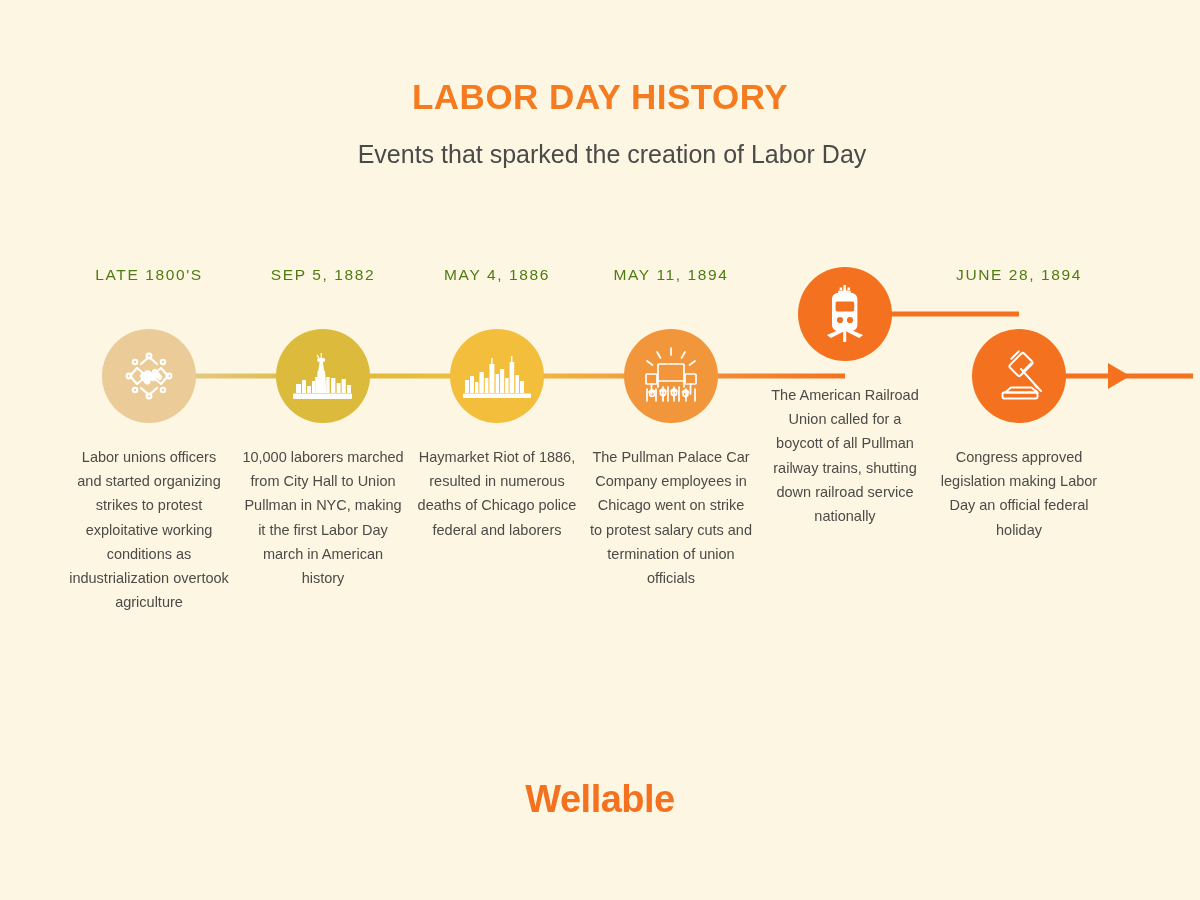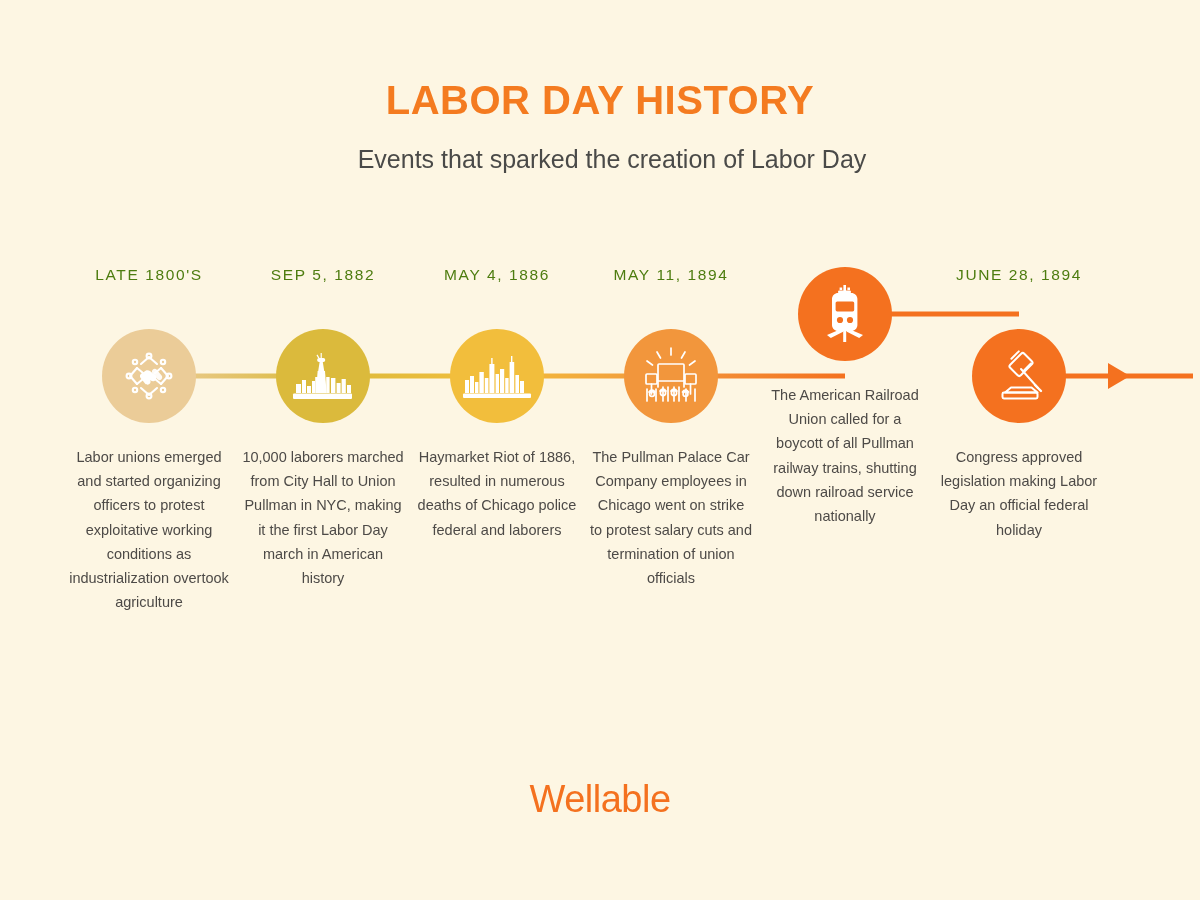--- a/index.html
+++ b/index.html
@@ -25,21 +25,21 @@
 
   
   .header {
     position: absolute;
     top: 78px;
     left: 0;
     width: 1200px;
     text-align: center;
   }
   .title {
-    font-size: 40px;
+    font-size: 35px;
     font-weight: bold;
     letter-spacing: 0.5px;
     color: #F47B20;
     margin: 0;
     line-height: 1.1;
     text-transform: uppercase;
   }
   .subtitle {
     font-size: 25px;
     font-weight: normal;
@@ -129,21 +129,21 @@
   
   .footer {
     position: absolute;
     top: 778px;
     left: 0;
     width: 1200px;
     text-align: center;
   }
   .logo {
     font-size: 38px;
-    font-weight: normal;
+    font-weight: bold;
     color: #F4711F;
     letter-spacing: -0.5px;
   }
 </style>
 </head>
 <body>
 
 <div class="page">
 
   <div class="header">
@@ -172,21 +172,21 @@
                   <circle cx="45" cy="45" r="2.2"></circle>
         </g>
         <g fill="#FFFFFF">
           <path d="M26 27 c1.5 -2 4 -2.5 6 -1 l5 4 c1.6 1.3 1.8 3.4 .6 4.9 -1.2 1.5 -3.3 1.8 -4.8 .6 l-.8 -.6 c1 1.4 .7 3.2 -.7 4.2 -1.4 1 -3.3 .7 -4.3 -.6 l-4.4 -5.6 c-1 -1.3 -.8 -3.1 .4 -4.2z"></path>
           <path d="M35 24.5 c1.2 -1 3 -.8 4 .4 l4.6 5.6 c1 1.2 .8 3 -.4 4 -1.2 1 -3 .8 -4 -.5 l-4.6 -5.6 c-1 -1.2 -.8 -2.9 .4 -3.9z" opacity="0.92"></path>
         </g>
       </svg>
             </span>
           </div>
         </div>
-        <div class="desc">Labor unions emerged and started organizing officers to protest exploitative working conditions as industrialization overtook agriculture</div>
+        <div class="desc">Labor unions officers and started organizing strikes to protest exploitative working conditions as industrialization overtook agriculture</div>
       </div>
       <div class="col">
         <div class="date">SEP 5, 1882</div>
         <div class="marker-row">
           <div class="connector" style="background: linear-gradient(to right, rgb(219, 186, 60), rgb(242, 190, 60));"></div>
           <div class="circle" style="background: rgb(219, 186, 60);">
             <span>
               <svg width="66" height="58" viewBox="0 0 66 58">
         <g fill="#FFFFFF">
           <path d="M30.6 6 l1.2 0 0 5 -1.2 0z"></path>

